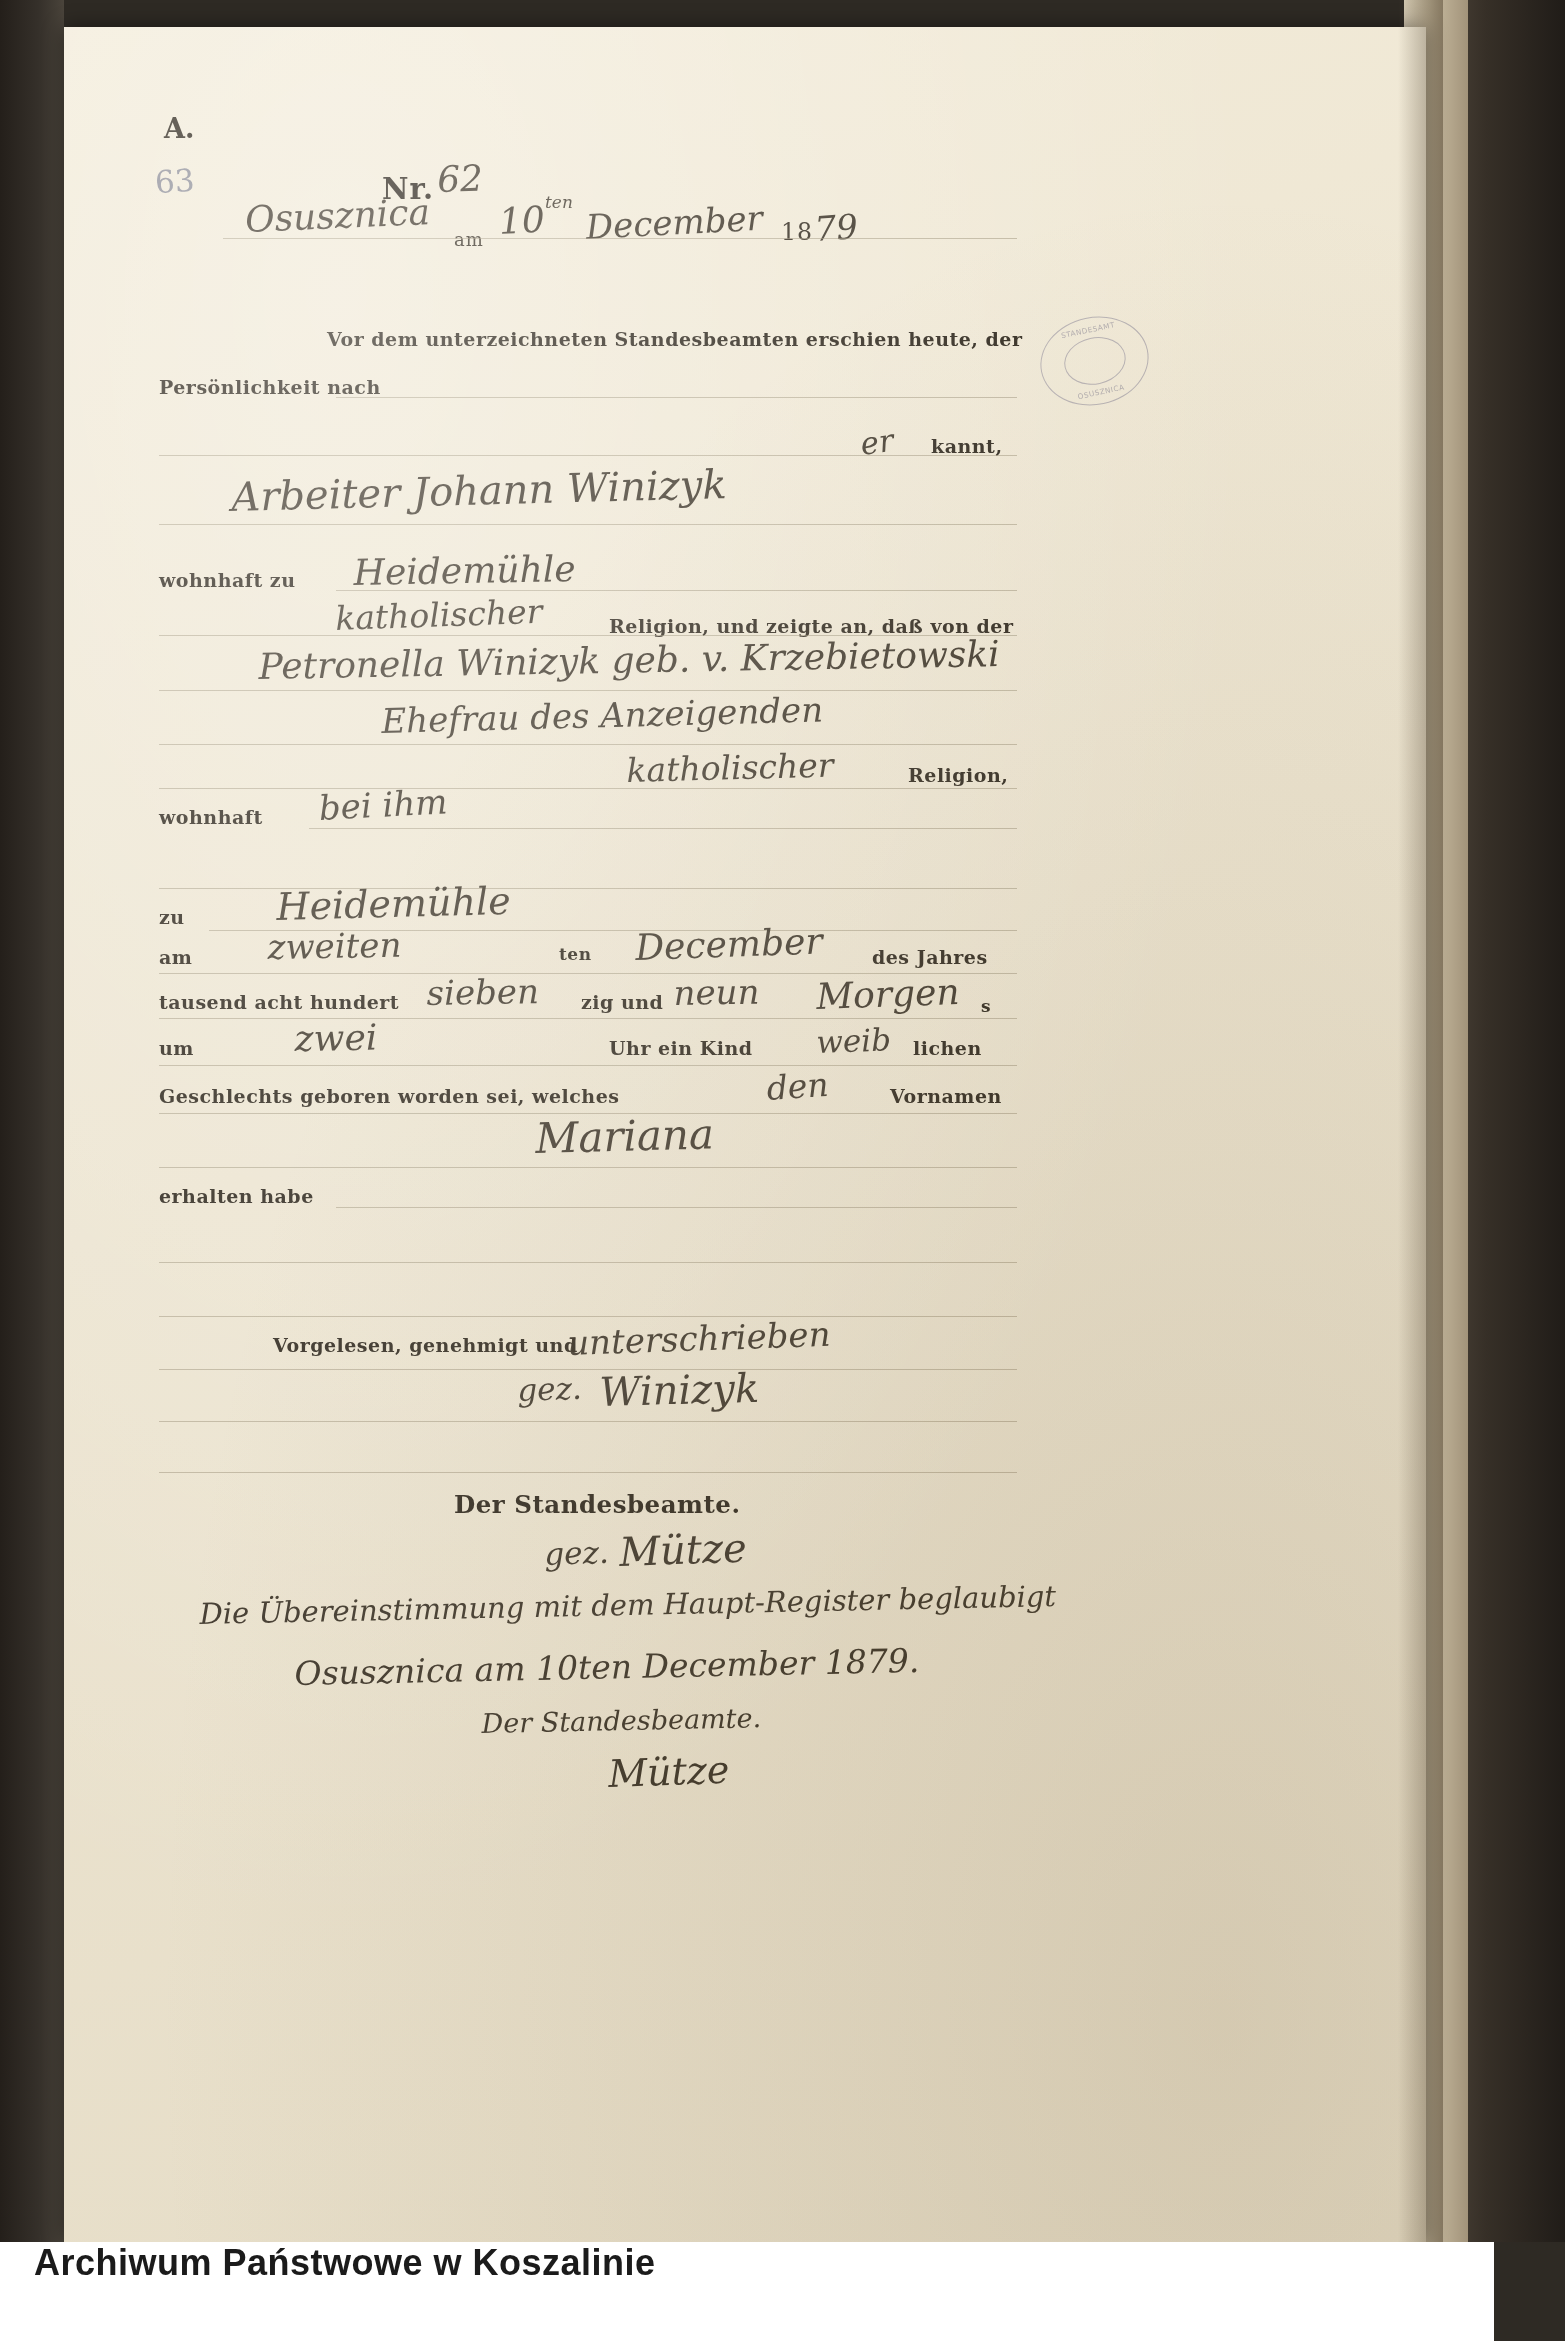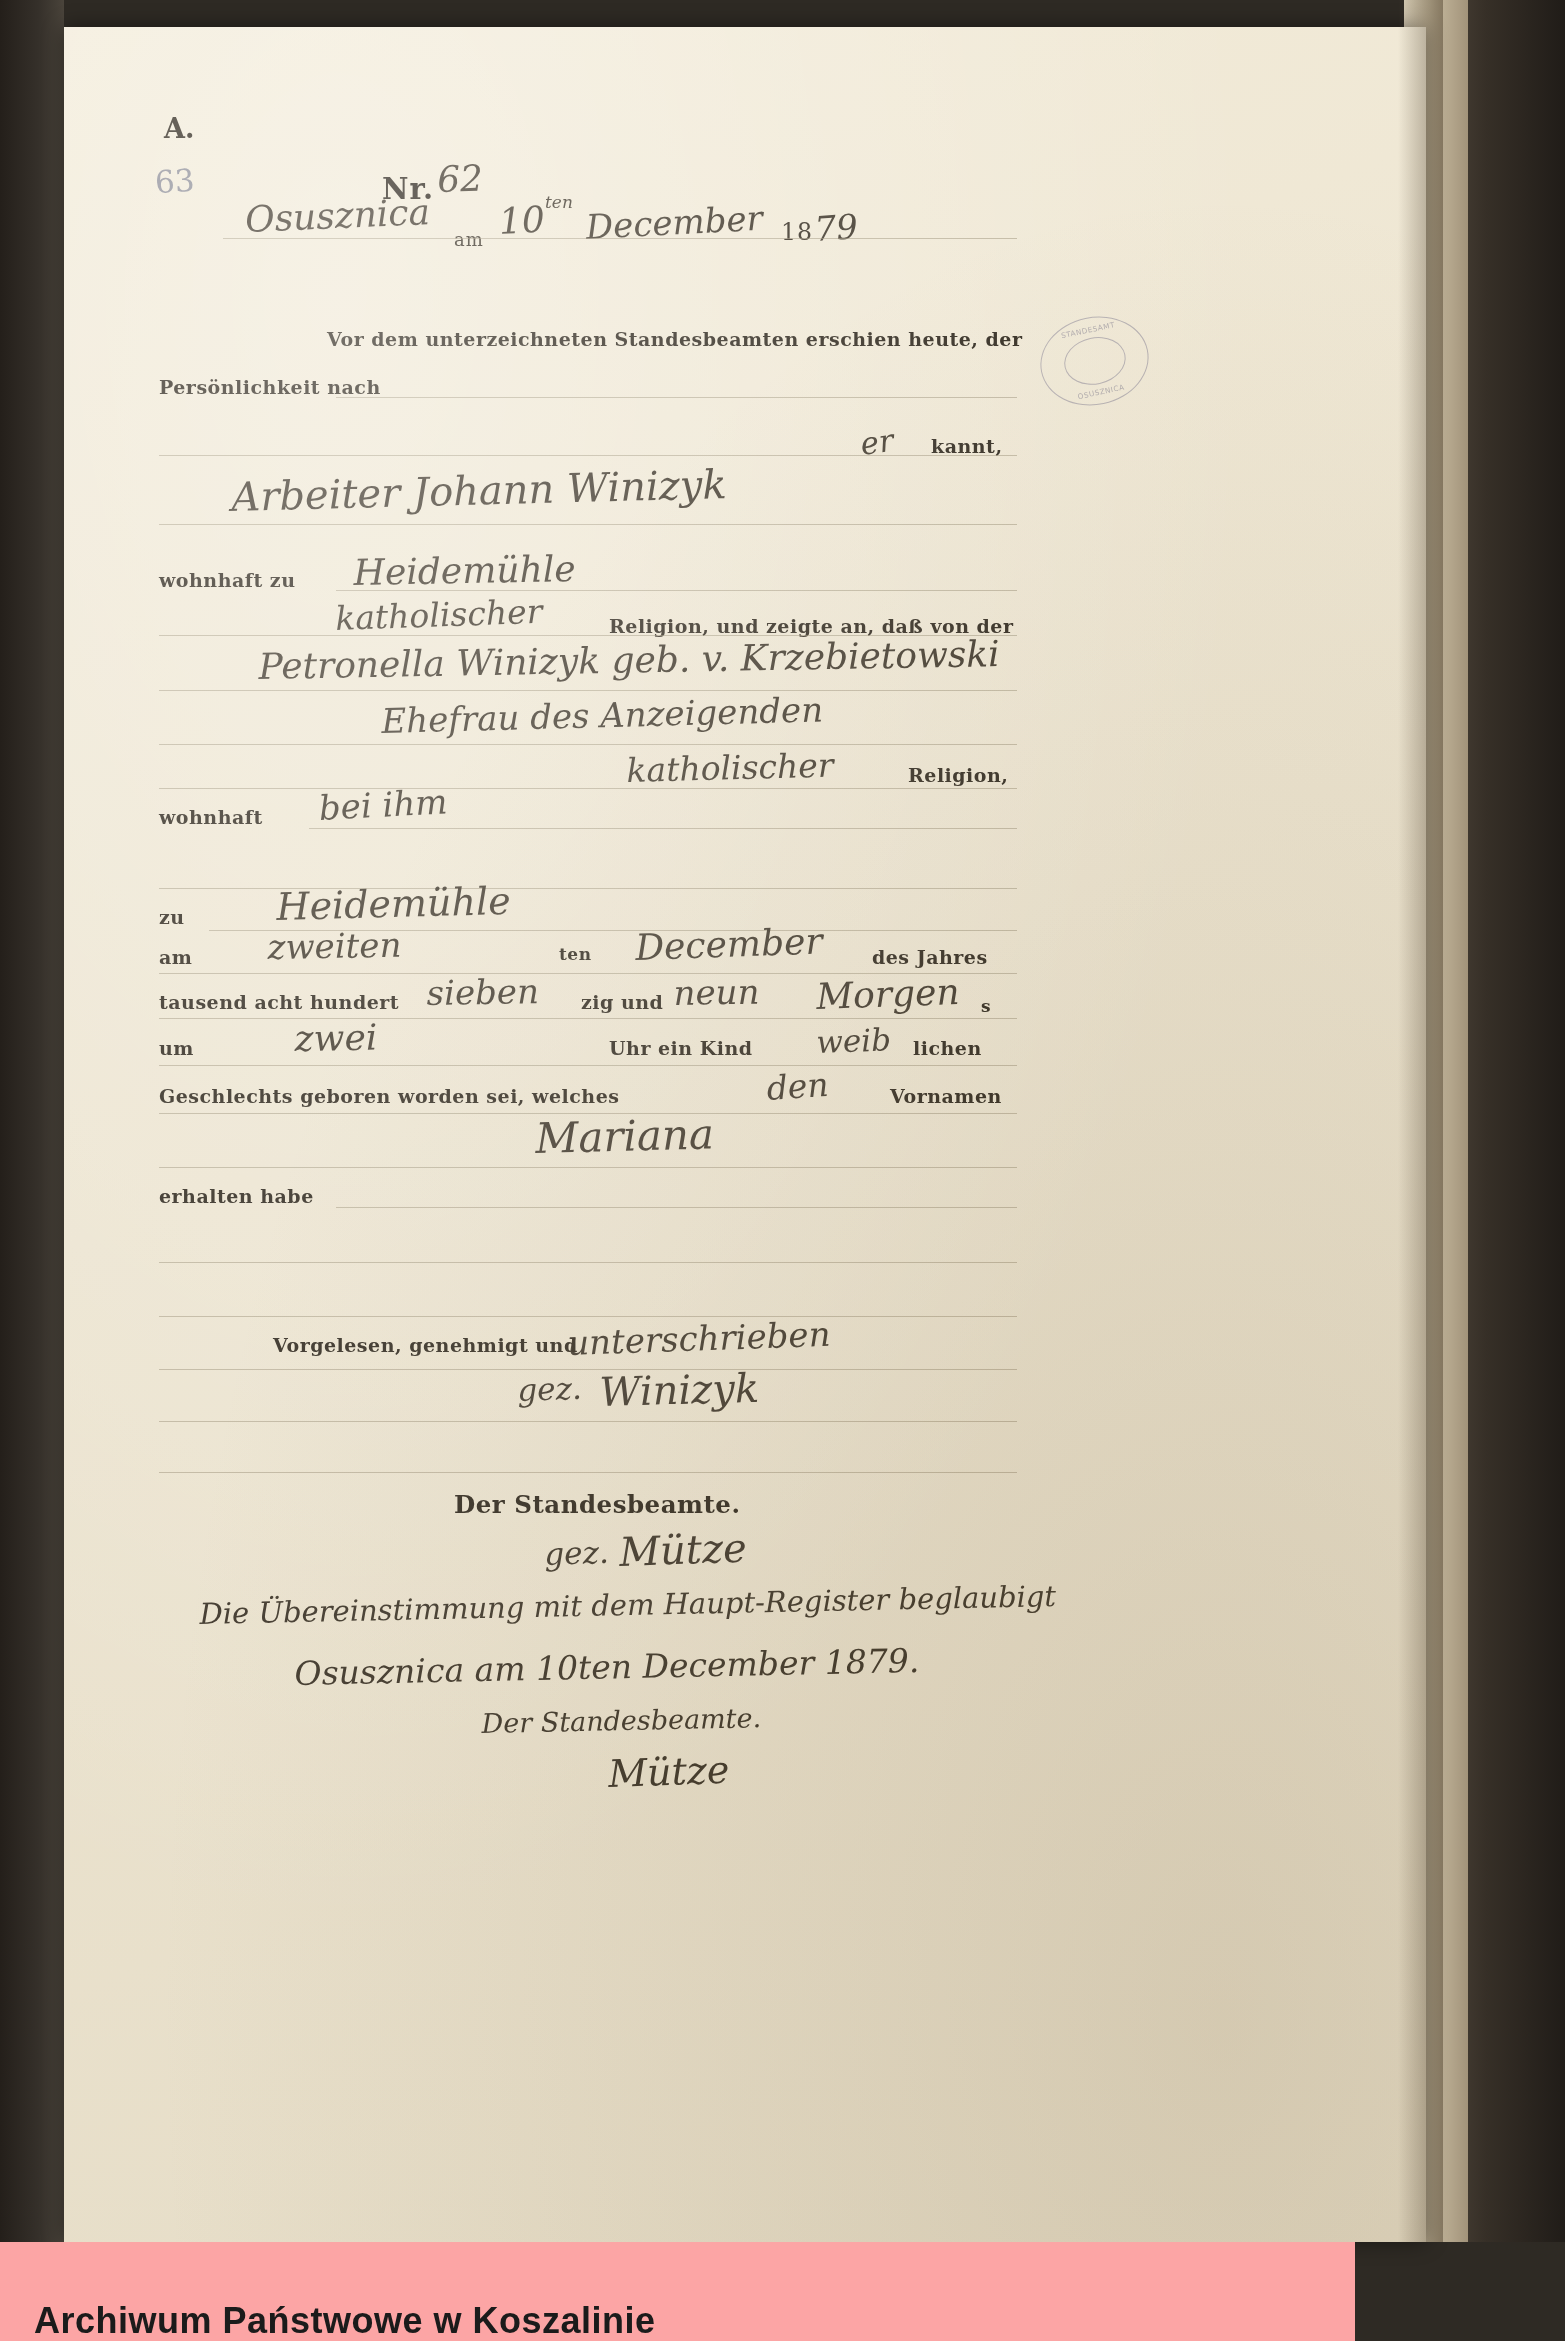--- a/index.html
+++ b/index.html
@@ -154,24 +154,24 @@
     border: 1.4px solid #6e6a84;
     border-radius: 50%;
   }
   .stamp .t { position:absolute; left:0; right:0; top:7.3px; }
   .stamp .b { position:absolute; left:0; right:0; bottom:7.3px; }
 
   
   .footer-bar {
     position: absolute;
     left: 0; bottom: 0;
-    width: 1355px; height: 100px;
-    background: #fca5a5;
+    width: 1494px; height: 100px;
+    background: #ffffff;
     display: flex;
-    align-items: flex-end;
+    align-items: flex-start;
   }
   .footer-text {
     margin-left: 34px;
     font-family: "Liberation Sans", sans-serif;
     font-weight: 700;
     font-size: 36px;
     color: #1b1b1b;
     letter-spacing: 0.5px;
   }
 </style>

